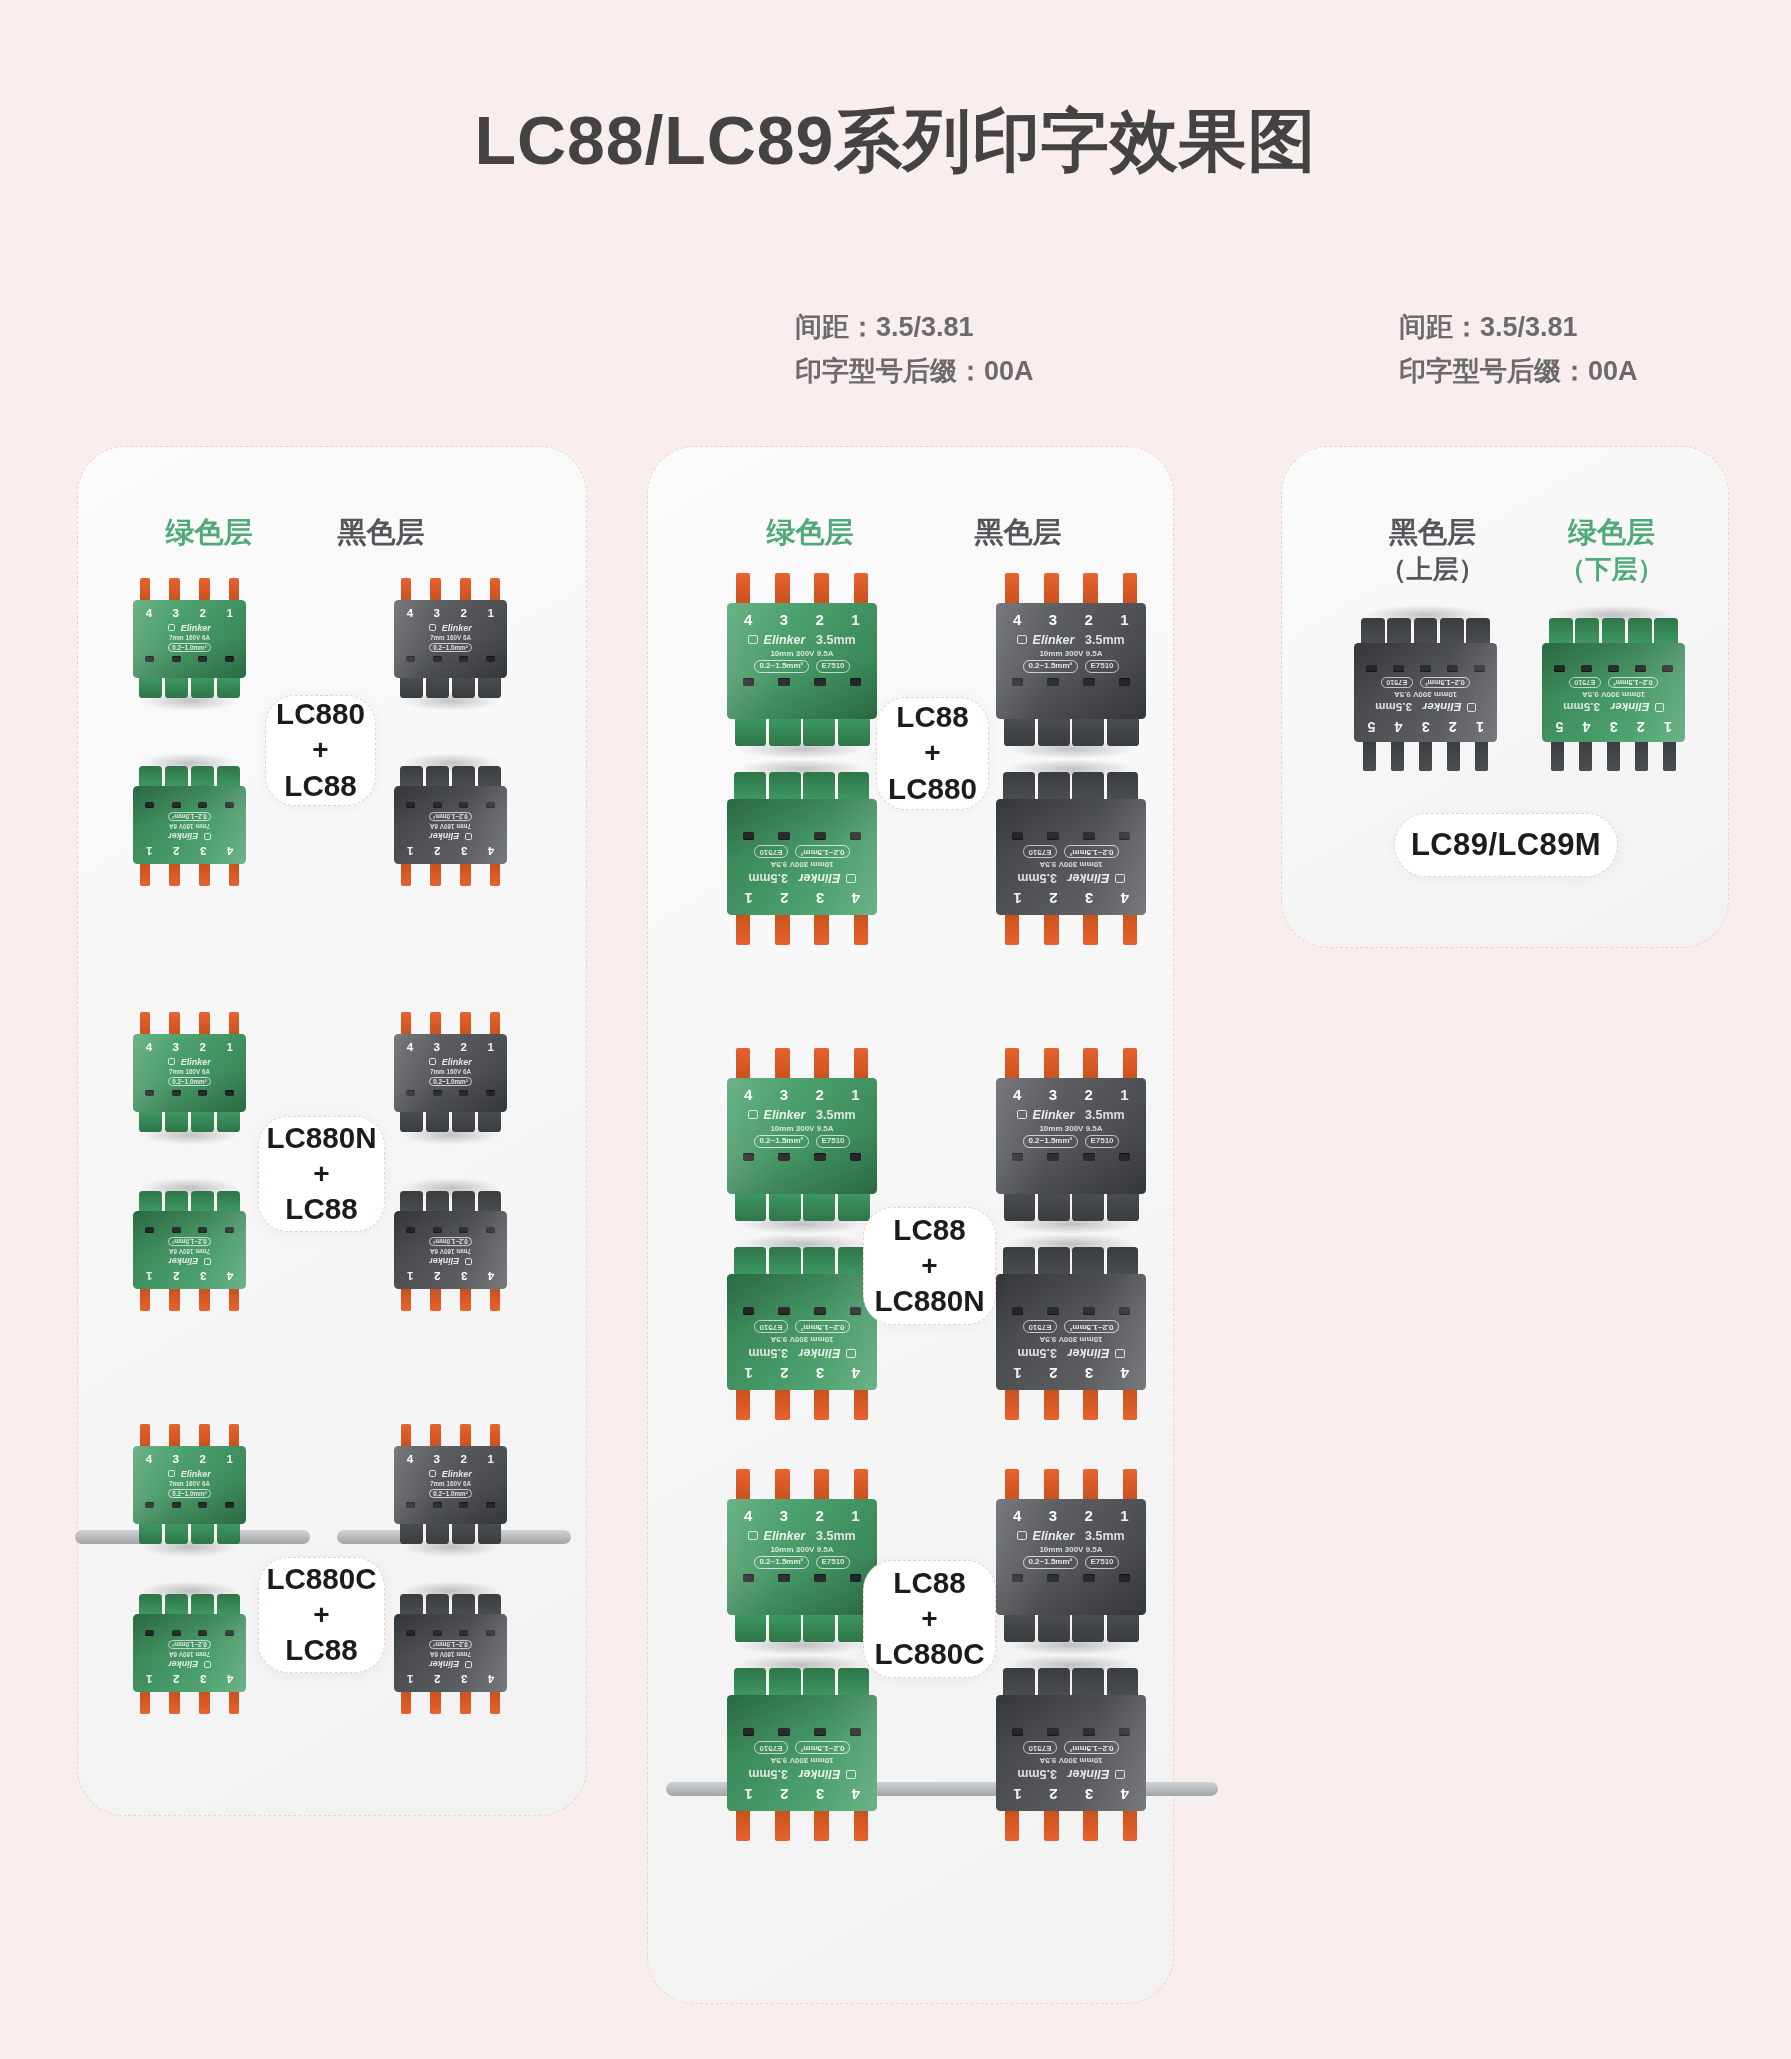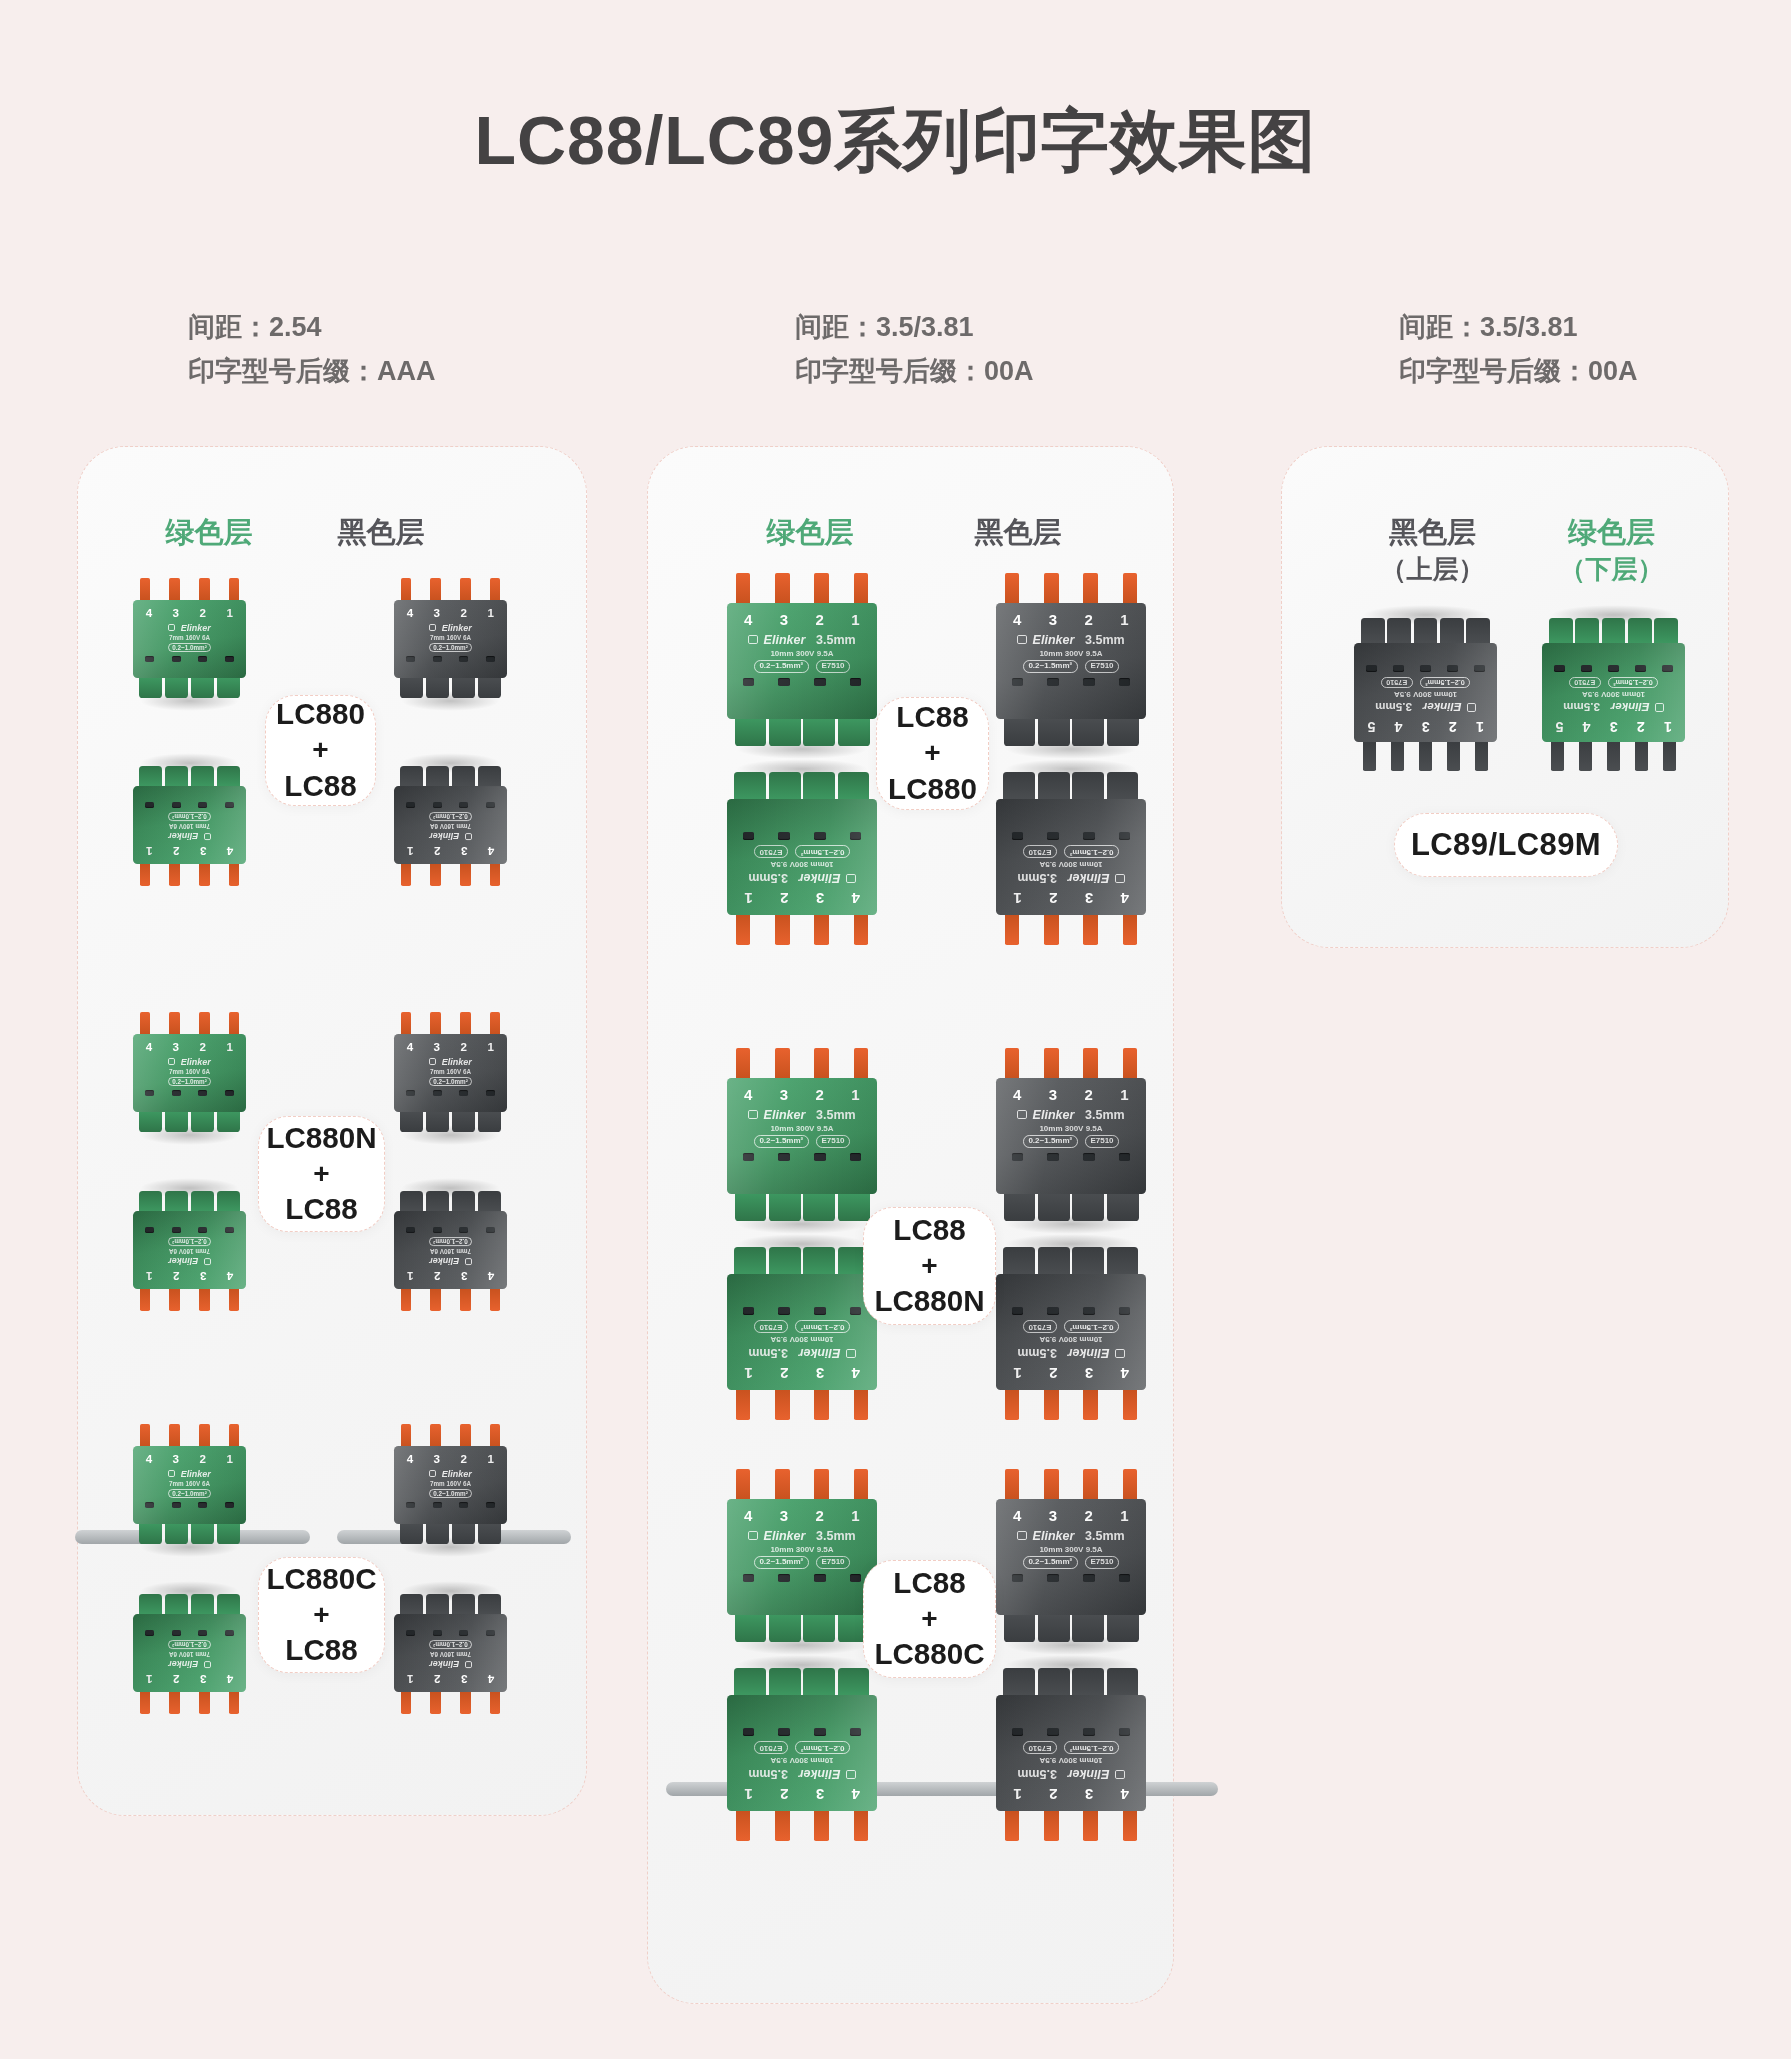--- a/index.html
+++ b/index.html
@@ -200,24 +200,20 @@
     width: 14.3px;
     border-radius: 2.7px;
   }
 </style>
 </head>
 <body>
 
 <div class="page-title">LC88/LC89系列印字效果图</div>
 
 <div class="headers-row">
-  <div class="col-header" id="hdr-1">
-    <div class="hline">间距：2.54</div>
-    <div class="hline">印字型号后缀：AAA</div>
-  </div>
   <div class="col-header" id="hdr-2">
     <div class="hline">间距：3.5/3.81</div>
     <div class="hline">印字型号后缀：00A</div>
   </div>
   <div class="col-header" id="hdr-3">
     <div class="hline">间距：3.5/3.81</div>
     <div class="hline">印字型号后缀：00A</div>
   </div>
 </div>
 

